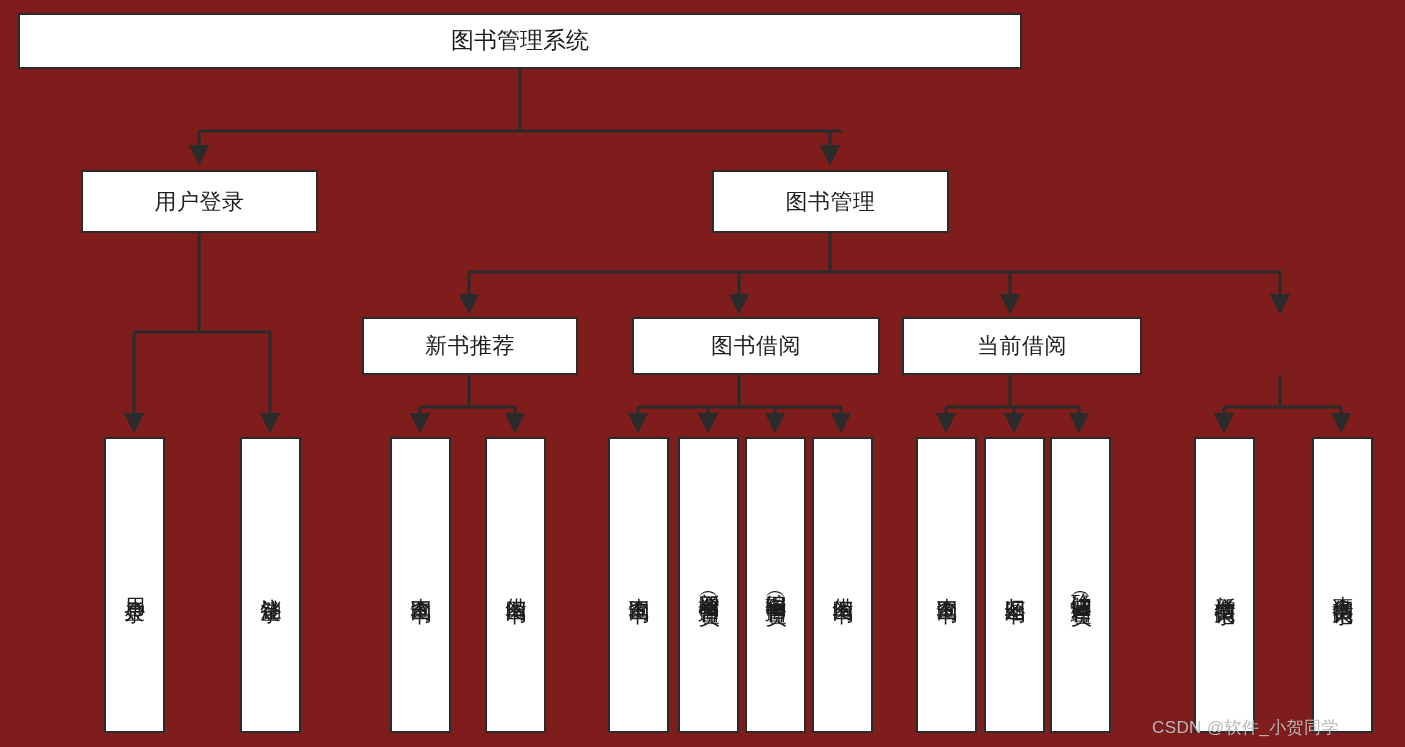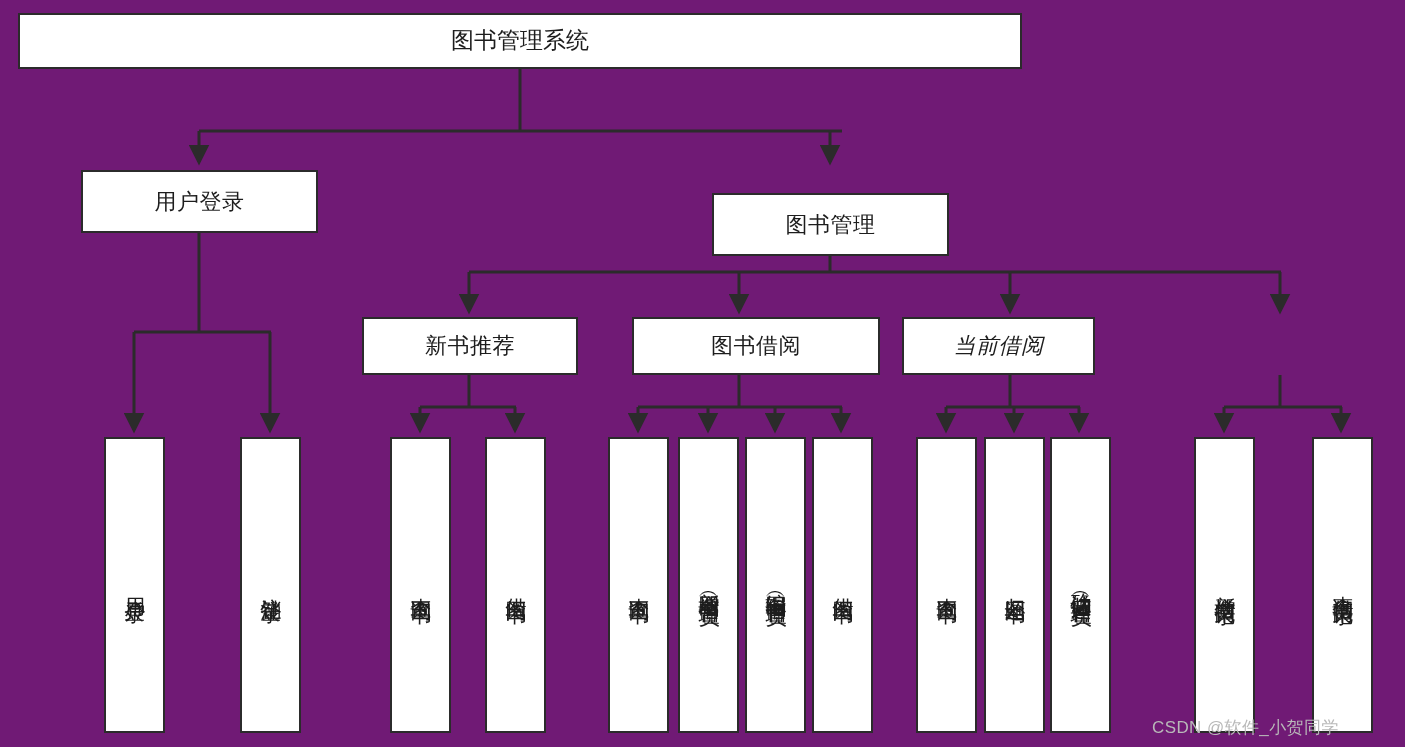--- a/index.html
+++ b/index.html
@@ -7,21 +7,21 @@
     padding: 0;
     background: #ffffff;
   }
   body {
     font-family: "Liberation Sans", "DejaVu Sans", sans-serif;
   }
   #canvas {
     position: relative;
     width: 1405px;
     height: 747px;
-    background: #701a75;
+    background: #7f1d1d;
     overflow: hidden;
   }
   svg#edges {
     position: absolute;
     left: 0;
     top: 0;
     width: 1405px;
     height: 747px;
   }
   .node {
@@ -120,31 +120,31 @@
     </g>
   </svg>
 
   <div class="node root" style="left:18px; top:13px; width:1004px; height:56px;">
     <span>图书管理系统</span>
   </div>
 
   <div class="node h" style="left:81px; top:170px; width:237px; height:63px;">
     <span>用户登录</span>
   </div>
-  <div class="node h" style="left:712px; top:170px; width:237px; height:63px;margin-top:23px;">
+  <div class="node h" style="left:712px; top:170px; width:237px; height:63px;">
     <span>图书管理</span>
   </div>
 
   <div class="node h" style="left:362px; top:317px; width:216px; height:58px;">
     <span>新书推荐</span>
   </div>
   <div class="node h" style="left:632px; top:317px; width:248px; height:58px;">
     <span>图书借阅</span>
   </div>
-  <div class="node h" style="left:902px; top:317px; width:193px; height:58px;font-style:italic;">
+  <div class="node h" style="left:902px; top:317px; width:240px; height:58px;">
     <span>当前借阅</span>
   </div>
 
   <div class="node v" style="left:104px; top:437px; width:61px; height:296px;">
     <span class="vtext">用户登录</span>
   </div>
   <div class="node v" style="left:240px; top:437px; width:61px; height:296px;">
     <span class="vtext">注销登录</span>
   </div>
 

